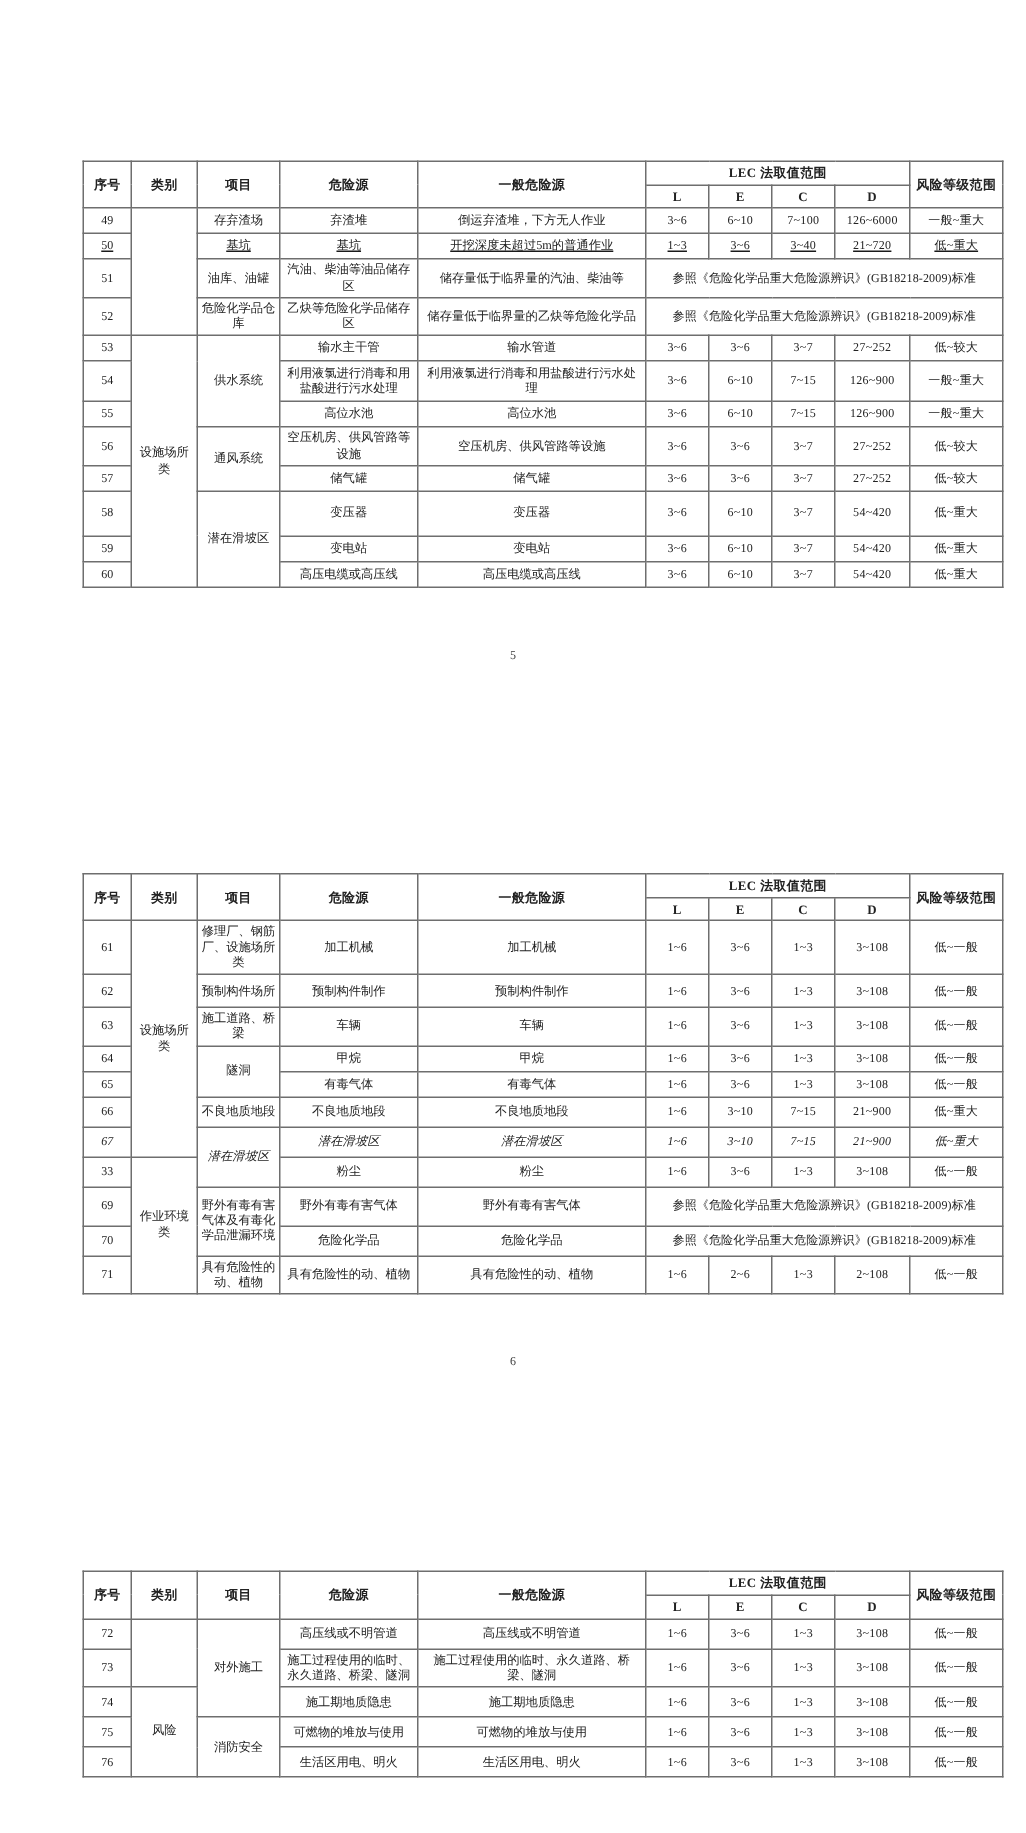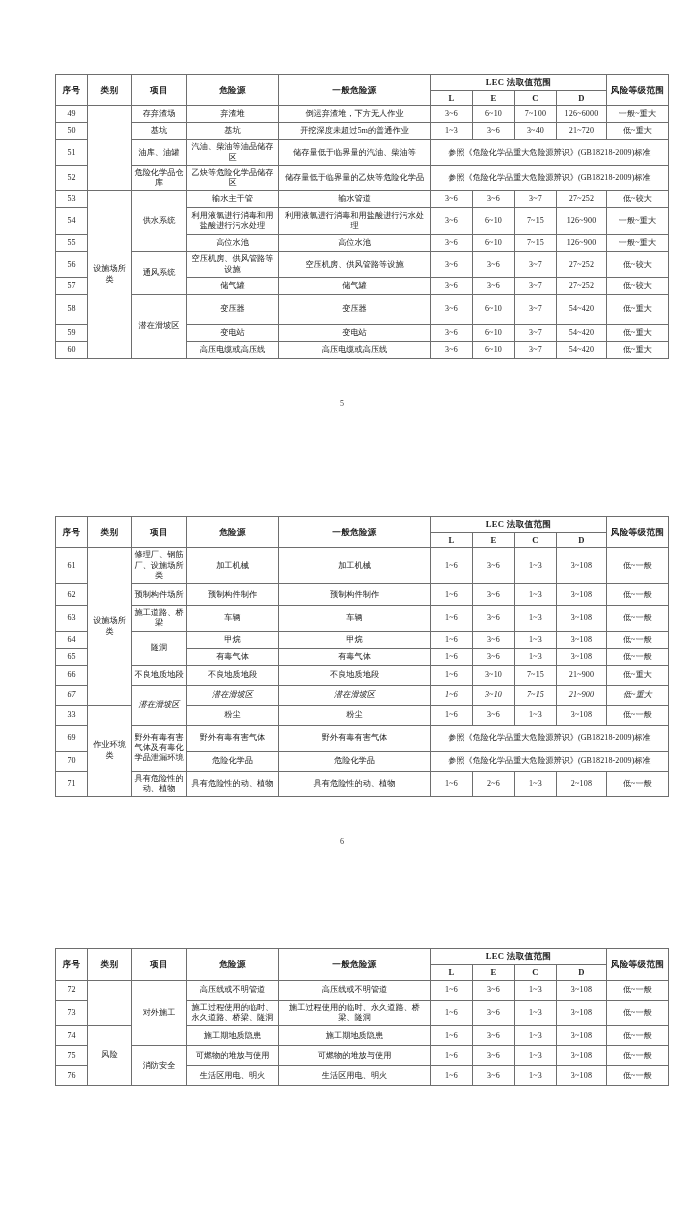--- a/index.html
+++ b/index.html
@@ -19,20 +19,21 @@
   }
   .table-wrap {
     padding: 0 52px 0 55px;
   }
   table.risk-table {
     border-collapse: collapse;
     width: 577px;
     table-layout: fixed;
     font-size: 8.2px;
     line-height: 1.25;
+    margin-top: 33px;
   }
   table.risk-table th,
   table.risk-table td {
     border: 1px solid #6e6e6e;
     padding: 2px 2px;
     text-align: center;
     vertical-align: middle;
     color: #222;
     word-break: break-all;
   }
@@ -125,21 +126,21 @@
             <td rowspan="4"></td>
             <td rowspan="1">存弃渣场</td>
             <td class="c-left">弃渣堆</td>
             <td class="c-left">倒运弃渣堆，下方无人作业</td>
             <td class="c-lec">3~6</td>
             <td class="c-lec">6~10</td>
             <td class="c-lec">7~100</td>
             <td class="c-lec">126~6000</td>
             <td class="c-lec">一般~重大</td>
           </tr>
-          <tr style="height: 17px;">
+          <tr style="height: 17px; text-decoration: underline;">
             <td class="c-num">50</td>
             <td rowspan="1">基坑</td>
             <td class="c-left">基坑</td>
             <td class="c-left">开挖深度未超过5m的普通作业</td>
             <td class="c-lec">1~3</td>
             <td class="c-lec">3~6</td>
             <td class="c-lec">3~40</td>
             <td class="c-lec">21~720</td>
             <td class="c-lec">低~重大</td>
           </tr>

